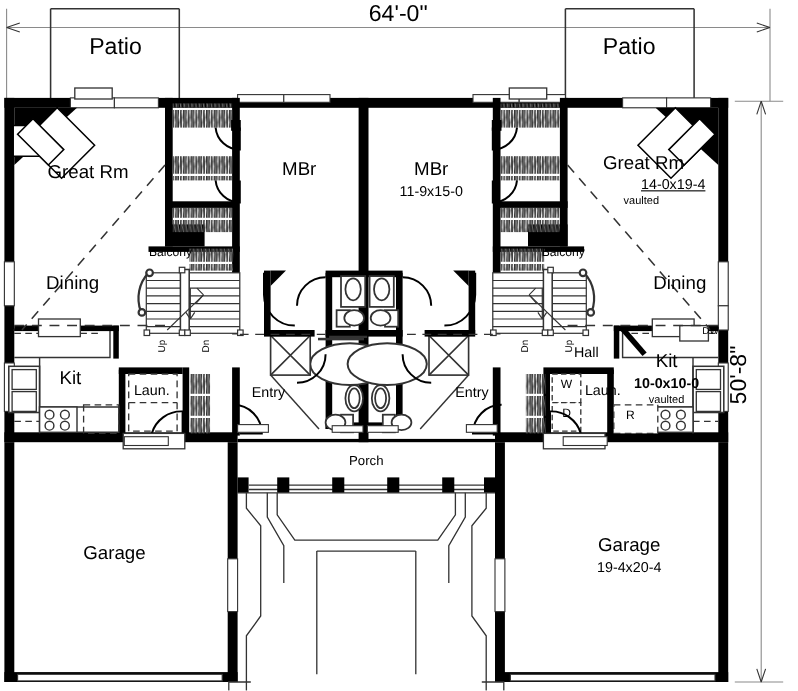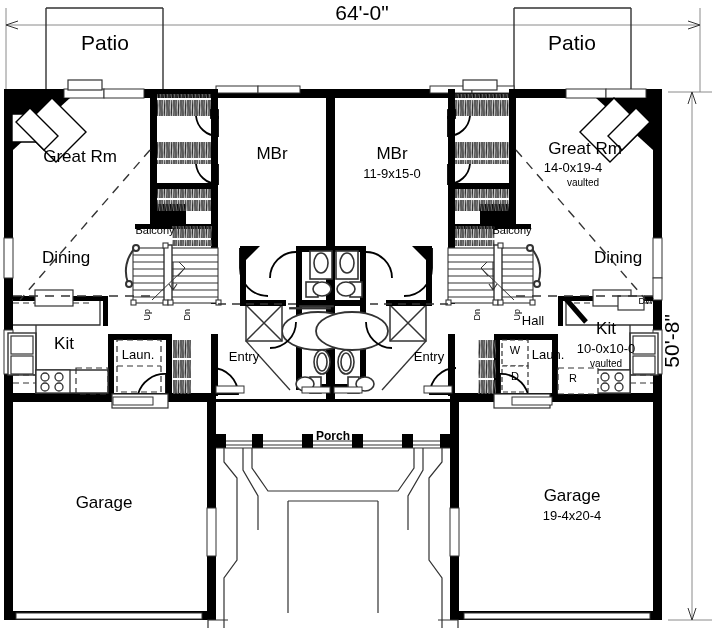--- a/index.html
+++ b/index.html
@@ -420,47 +420,47 @@
 </svg>
 
 <div class="lbl lbl-c t22" style="left:362px;top:2px;">64'-0"</div>
 <div class="lbl t22 rotu" style="left:672px;top:330px;width:70px;margin-left:-35px;">50'-8"</div>
 
 <div class="lbl lbl-c t15" style="left:105px;top:32px;">Patio</div>
 <div class="lbl lbl-c t15" style="left:572px;top:32px;">Patio</div>
 
 <div class="lbl lbl-c t17" style="left:80px;top:148px;">Great Rm</div>
 <div class="lbl lbl-c t17" style="left:585px;top:140px;">Great Rm</div>
-<div class="lbl lbl-c t13" style="left:573px;top:161px;">14-0x19-4</div>
+<div class="lbl lbl-c t13" style="left:612px;top:161px;text-decoration:underline;">14-0x19-4</div>
 <div class="lbl lbl-c t10" style="left:583px;top:178px;">vaulted</div>
 
 <div class="lbl lbl-c t17" style="left:66px;top:249px;">Dining</div>
 <div class="lbl lbl-c t17" style="left:618px;top:249px;">Dining</div>
 
 <div class="lbl lbl-c t17" style="left:272px;top:145px;">MBr</div>
 <div class="lbl lbl-c t17" style="left:392px;top:145px;">MBr</div>
 <div class="lbl lbl-c t13" style="left:392px;top:167px;">11-9x15-0</div>
 
 <div class="lbl lbl-c t11" style="left:155px;top:225px;">Balcony</div>
 <div class="lbl lbl-c t11" style="left:512px;top:225px;">Balcony</div>
 
 <div class="lbl lbl-c t17" style="left:64px;top:335px;">Kit</div>
 <div class="lbl lbl-c t17" style="left:606px;top:320px;">Kit</div>
-<div class="lbl lbl-c t13" style="left:606px;top:342px;">10-0x10-0</div>
+<div class="lbl lbl-c t13" style="left:606px;top:342px;font-weight:bold;">10-0x10-0</div>
 <div class="lbl lbl-c t10" style="left:606px;top:359px;">vaulted</div>
 
 <div class="lbl lbl-c t13" style="left:138px;top:348px;">Laun.</div>
 <div class="lbl lbl-c t13" style="left:548px;top:348px;">Laun.</div>
 
 <div class="lbl lbl-c t13" style="left:244px;top:350px;">Entry</div>
 <div class="lbl lbl-c t13" style="left:429px;top:350px;">Entry</div>
 
 <div class="lbl lbl-c t13" style="left:533px;top:314px;text-align:right;">Hall</div>
 
-<div class="lbl lbl-c t12" style="left:333px;top:430px;font-weight:bold;">Porch</div>
+<div class="lbl lbl-c t12" style="left:333px;top:413px;">Porch</div>
 
 <div class="lbl lbl-c t17" style="left:104px;top:494px;">Garage</div>
 <div class="lbl lbl-c t17" style="left:572px;top:487px;">Garage</div>
 <div class="lbl lbl-c t13" style="left:572px;top:509px;">19-4x20-4</div>
 
 <div class="lbl lbl-c t9" style="left:631px;top:297px;padding-left:30px;">DW</div>
 <div class="lbl lbl-c t11" style="left:573px;top:373px;">R</div>
 <div class="lbl lbl-c t11" style="left:515px;top:345px;">W</div>
 <div class="lbl lbl-c t11" style="left:515px;top:371px;">D</div>
 

